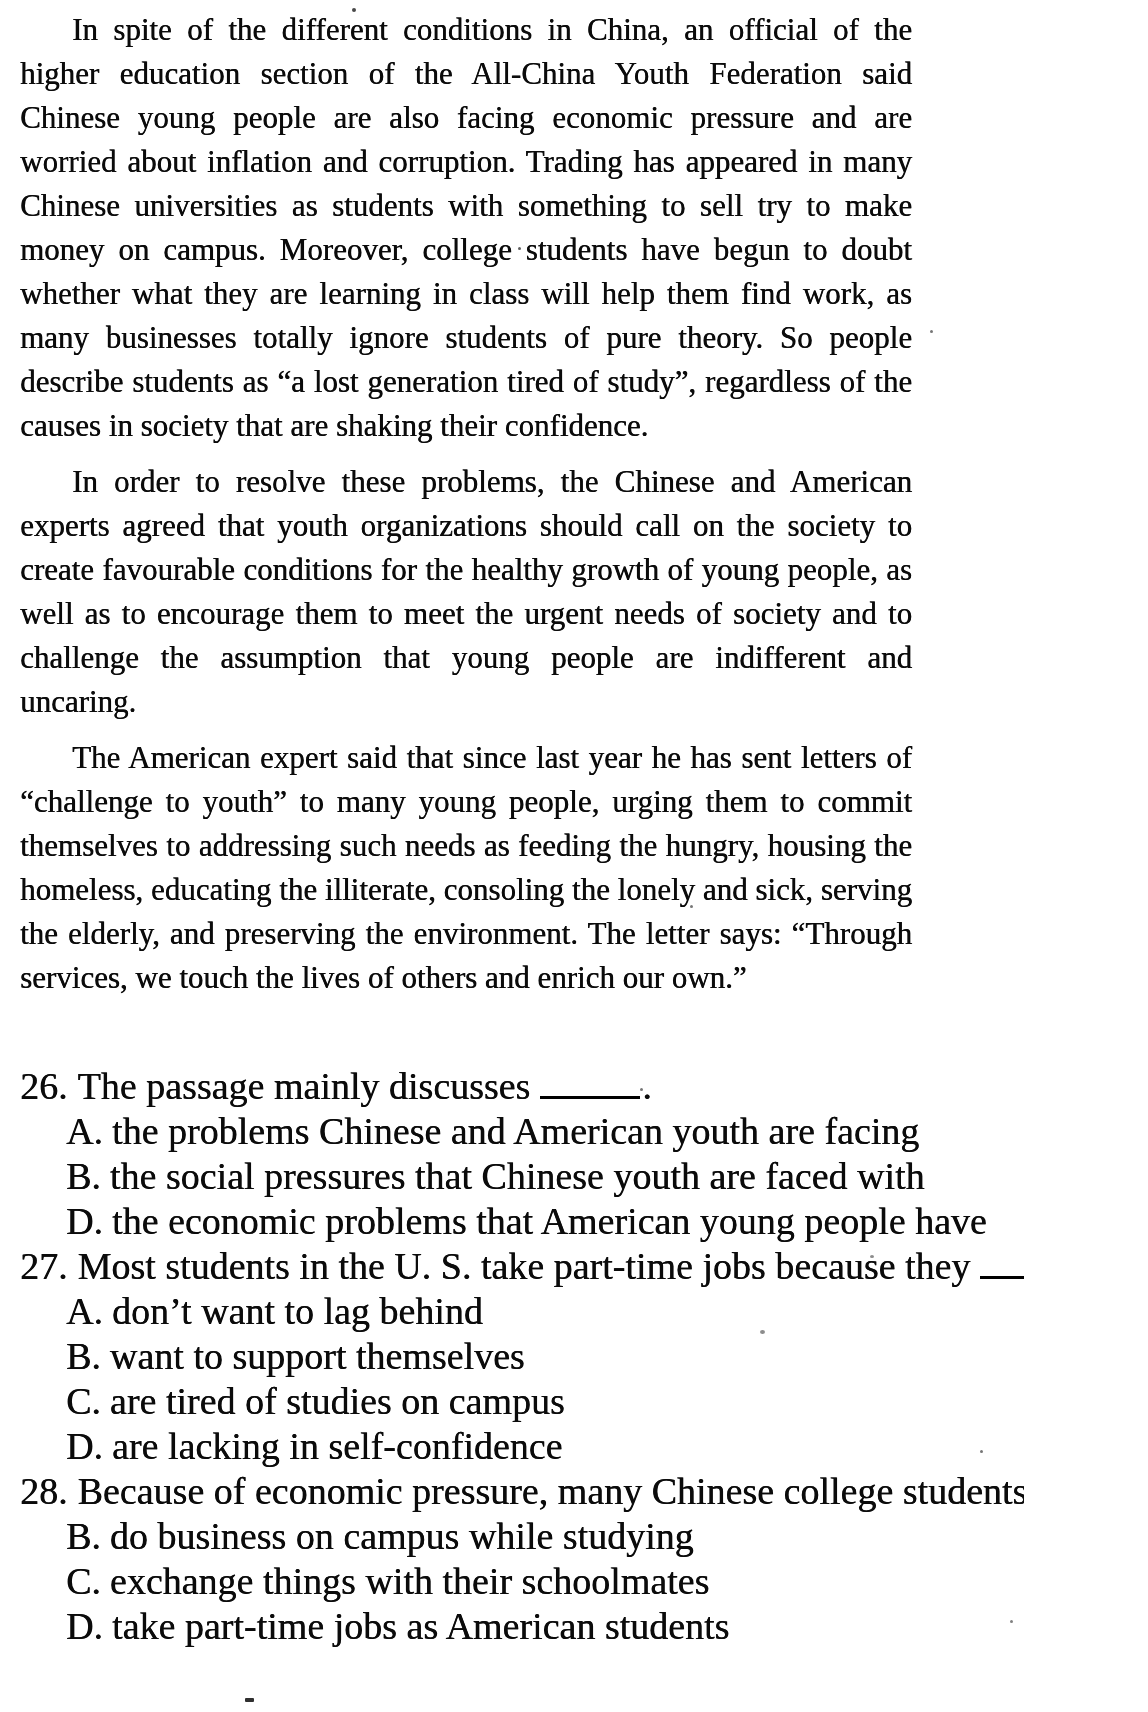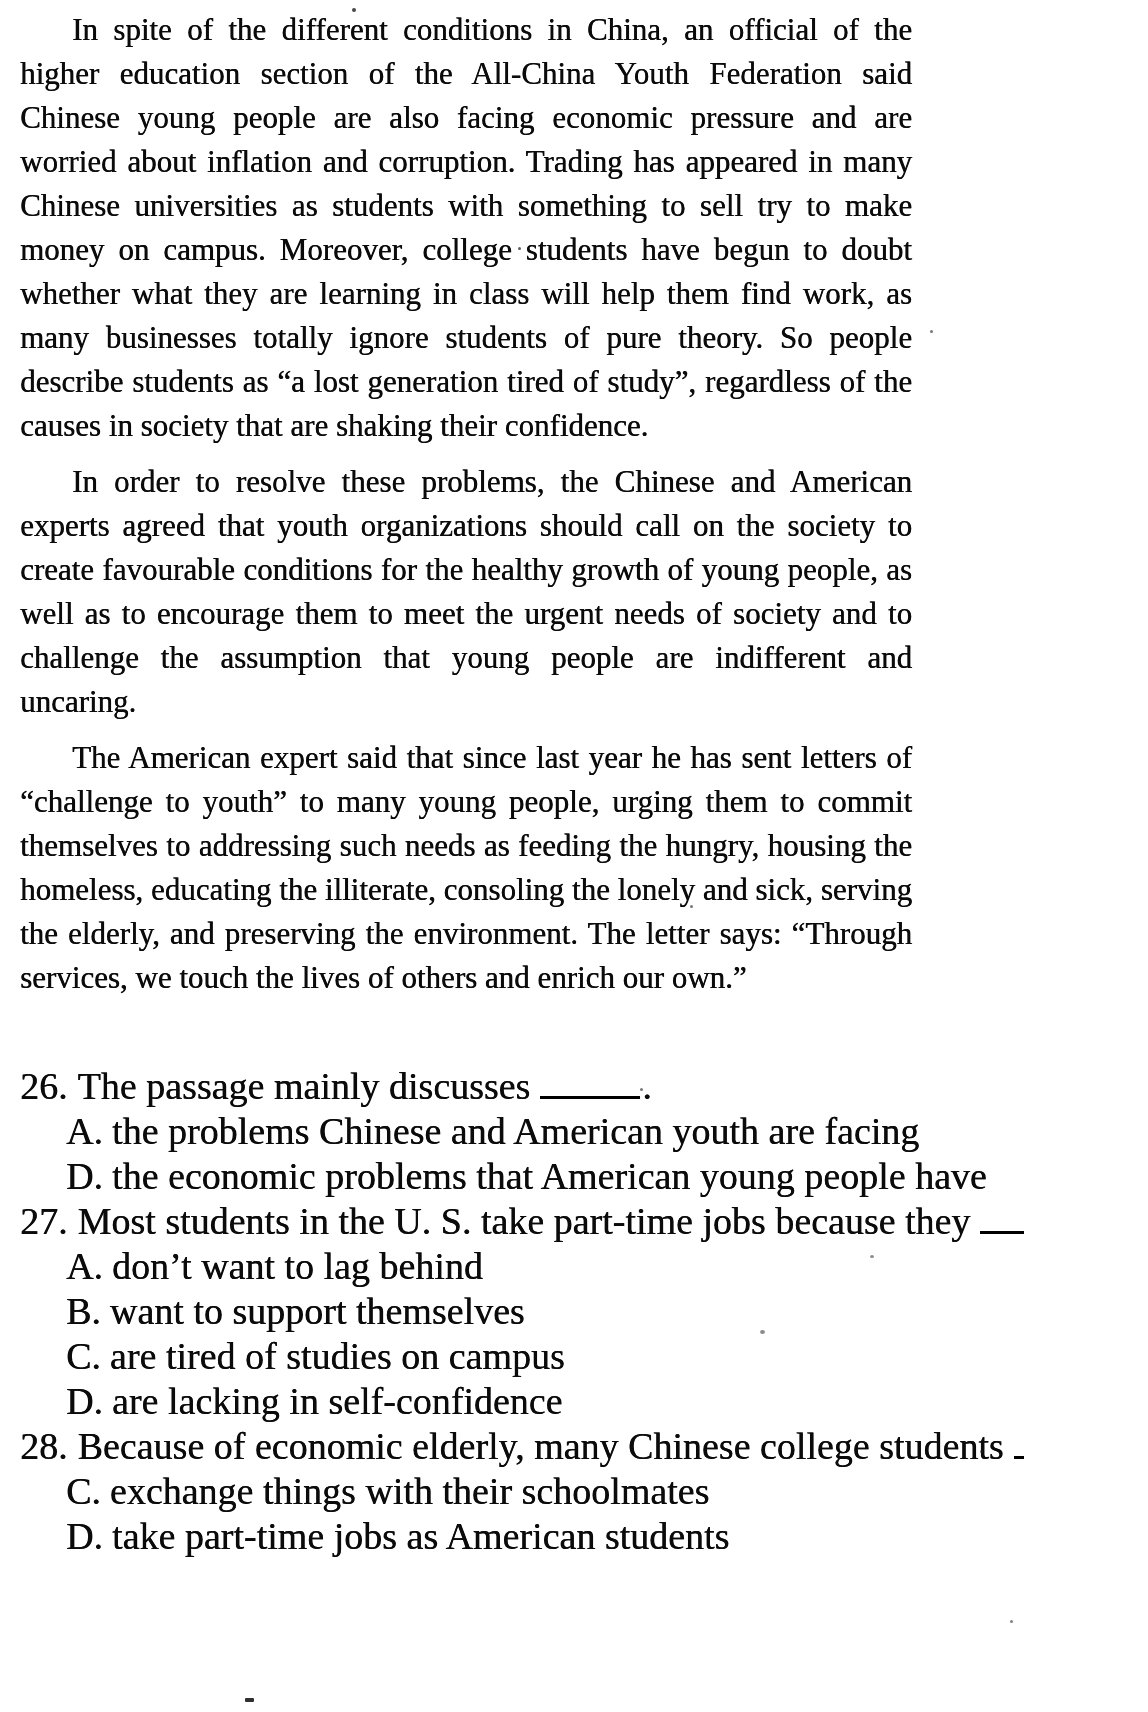--- a/index.html
+++ b/index.html
@@ -79,20 +79,23 @@
   <div class="questions">
 
     <div class="question">
       <div class="q-stem">
         <span class="q-num">26.</span><span>The passage mainly discusses</span><span class="blank"></span><span>.</span>
       </div>
       <div class="option">
         <span class="opt-label">A.</span><span class="opt-text">the problems Chinese and American youth are facing</span>
       </div>
       <div class="option">
+        <span class="opt-label">B.</span><span class="opt-text">the social pressures that Chinese youth are faced with</span>
+      </div>
+      <div class="option">
         <span class="opt-label">D.</span><span class="opt-text">the economic problems that American young people have</span>
       </div>
     </div>
 
     <div class="question">
       <div class="q-stem">
         <span class="q-num">27.</span><span>Most students in the U. S. take part-time jobs because they</span><span class="blank"></span><span>.</span>
       </div>
       <div class="option">
         <span class="opt-label">A.</span><span class="opt-text">don’t want to lag behind</span>
@@ -103,21 +106,24 @@
       <div class="option">
         <span class="opt-label">C.</span><span class="opt-text">are tired of studies on campus</span>
       </div>
       <div class="option">
         <span class="opt-label">D.</span><span class="opt-text">are lacking in self-confidence</span>
       </div>
     </div>
 
     <div class="question">
       <div class="q-stem">
-        <span class="q-num">28.</span><span>Because of economic elderly, many Chinese college students</span><span class="blank"></span><span>.</span>
+        <span class="q-num">28.</span><span>Because of economic pressure, many Chinese college students</span><span class="blank"></span><span>.</span>
+      </div>
+      <div class="option">
+        <span class="opt-label">B.</span><span class="opt-text">do business on campus while studying</span>
       </div>
       <div class="option">
         <span class="opt-label">C.</span><span class="opt-text">exchange things with their schoolmates</span>
       </div>
       <div class="option">
         <span class="opt-label">D.</span><span class="opt-text">take part-time jobs as American students</span>
       </div>
     </div>
 
   </div>

